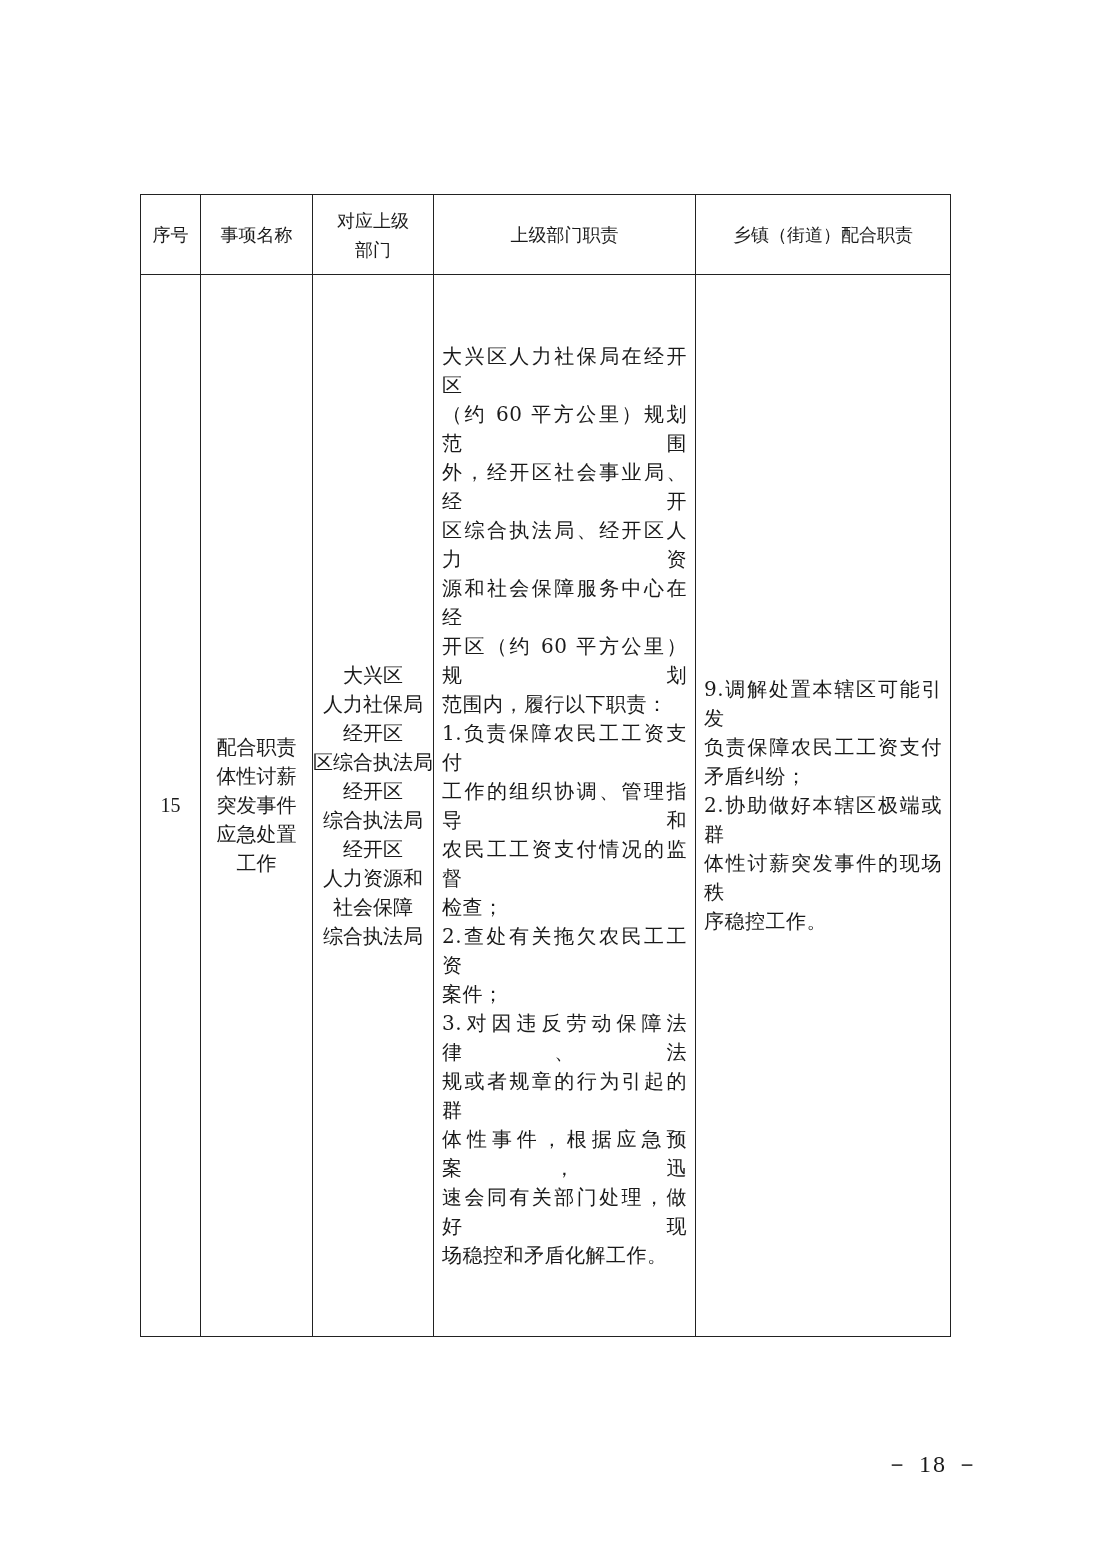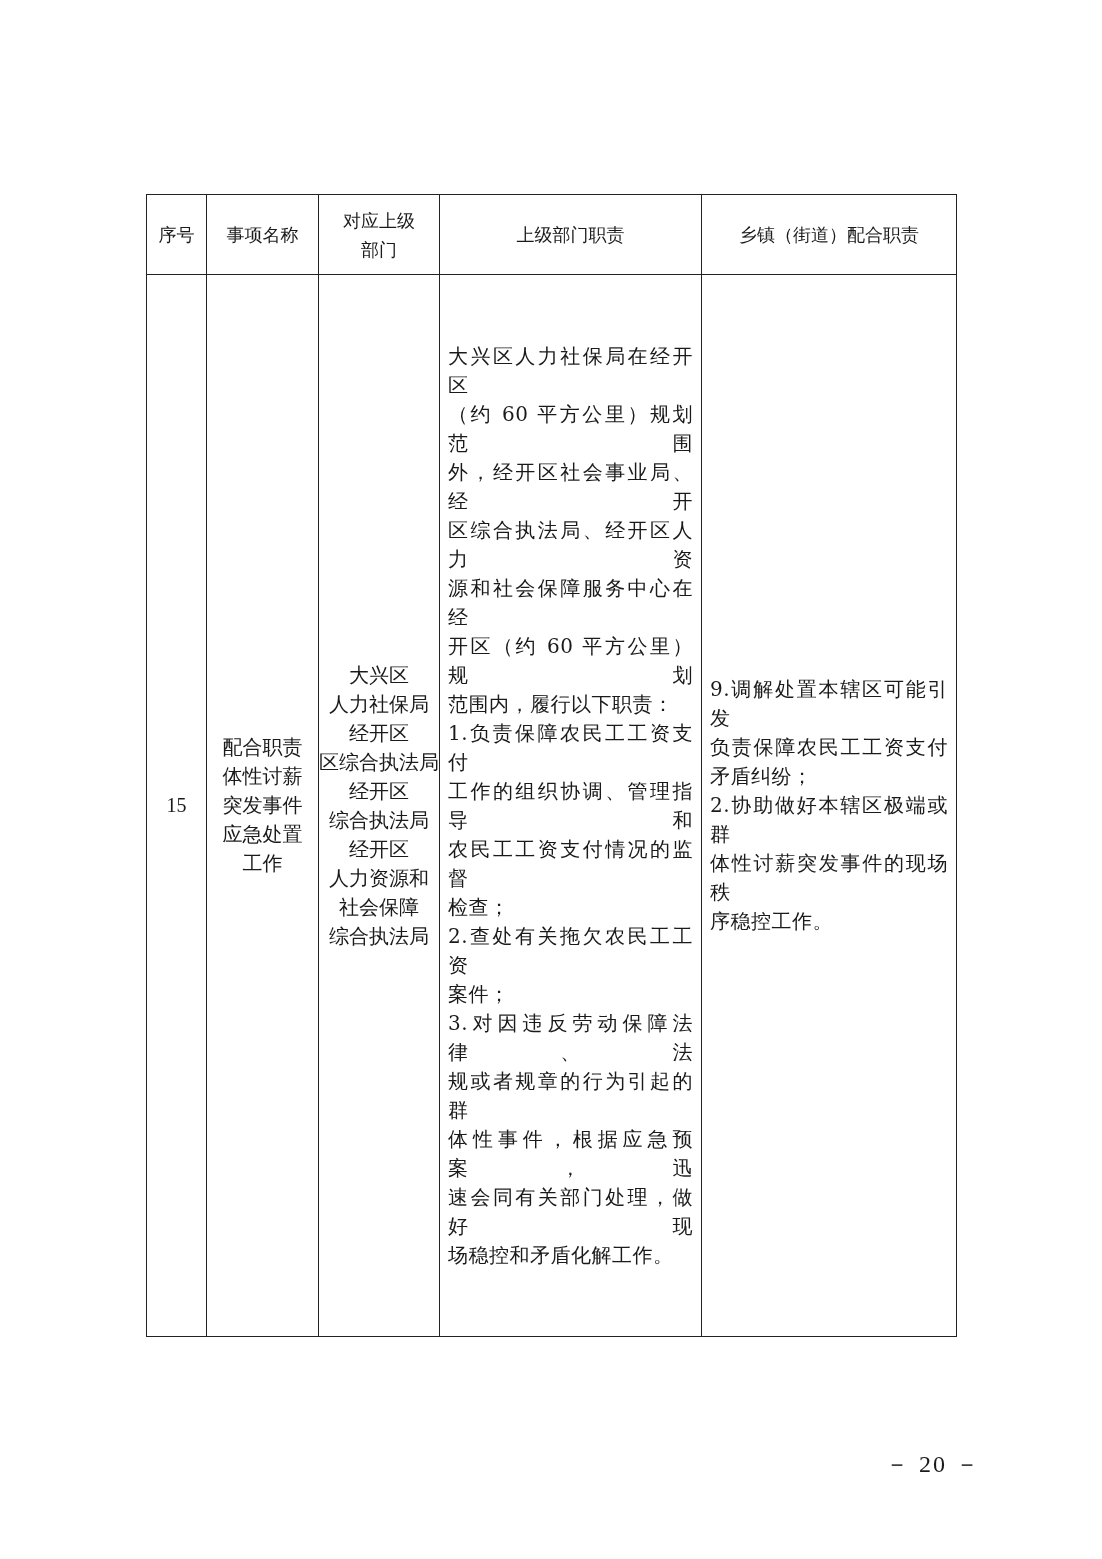--- a/index.html
+++ b/index.html
@@ -1,18 +1,18 @@
 <!DOCTYPE html>
 <html><head>
 <meta charset="utf-8">
 <style>
   html, body { margin: 0; padding: 0; background: #ffffff; }
   body { width: 1102px; height: 1559px; position: relative; overflow: hidden;
          font-family: "DejaVu Serif", "Liberation Serif", serif; color: #1a1a1a; }
-  .tbl { position: absolute; left: 146px; top: 194px; border-collapse: collapse;
+  .tbl { position: absolute; left: 140px; top: 194px; border-collapse: collapse;
          table-layout: fixed; }
   .tbl td, .tbl th { border: 1.5px solid #222; padding: 0; vertical-align: middle;
          text-align: center; font-weight: normal; }
   .tbl th { height: 79px; font-family: "DejaVu Sans", "Liberation Sans", sans-serif;
          font-size: 18px; line-height: 29px; }
   .tbl td { height: 1061px; font-size: 20px; line-height: 29px; }
   .c0 { width: 60px; } .c1 { width: 112px; } .c2 { width: 121px; }
   .c3 { width: 262px; } .c4 { width: 255px; }
   .left { text-align: left !important; padding: 0 8px !important; }
   .lines span { display: block; }
@@ -92,13 +92,13 @@
         <span>负责保障农民工工资支付</span>
         <span class="last">矛盾纠纷；</span>
         <span>2.协助做好本辖区极端或群</span>
         <span>体性讨薪突发事件的现场秩</span>
         <span class="last">序稳控工作。</span>
       </td>
     </tr>
   </tbody>
 </table>
 
-<div class="page-num">－ 20 －</div>
+<div class="page-num">－ 18 －</div>
 
 </body></html>

